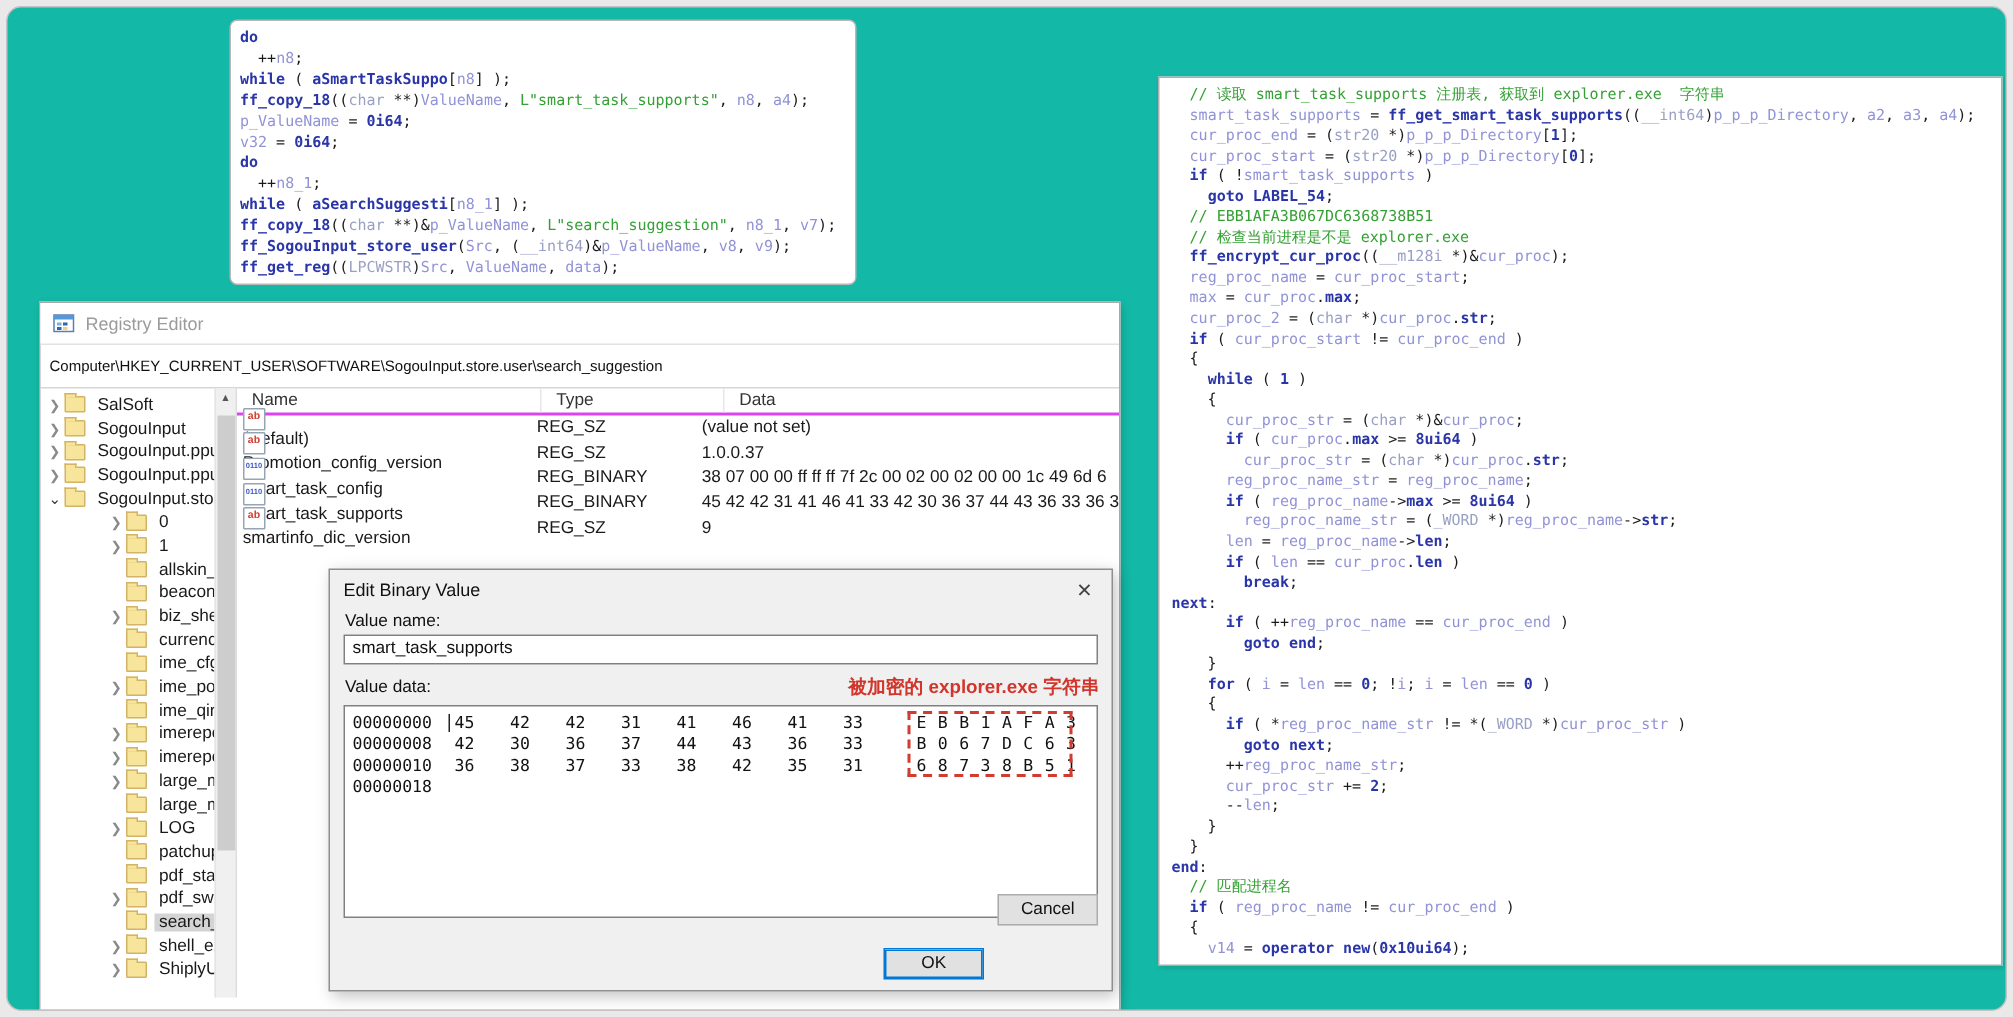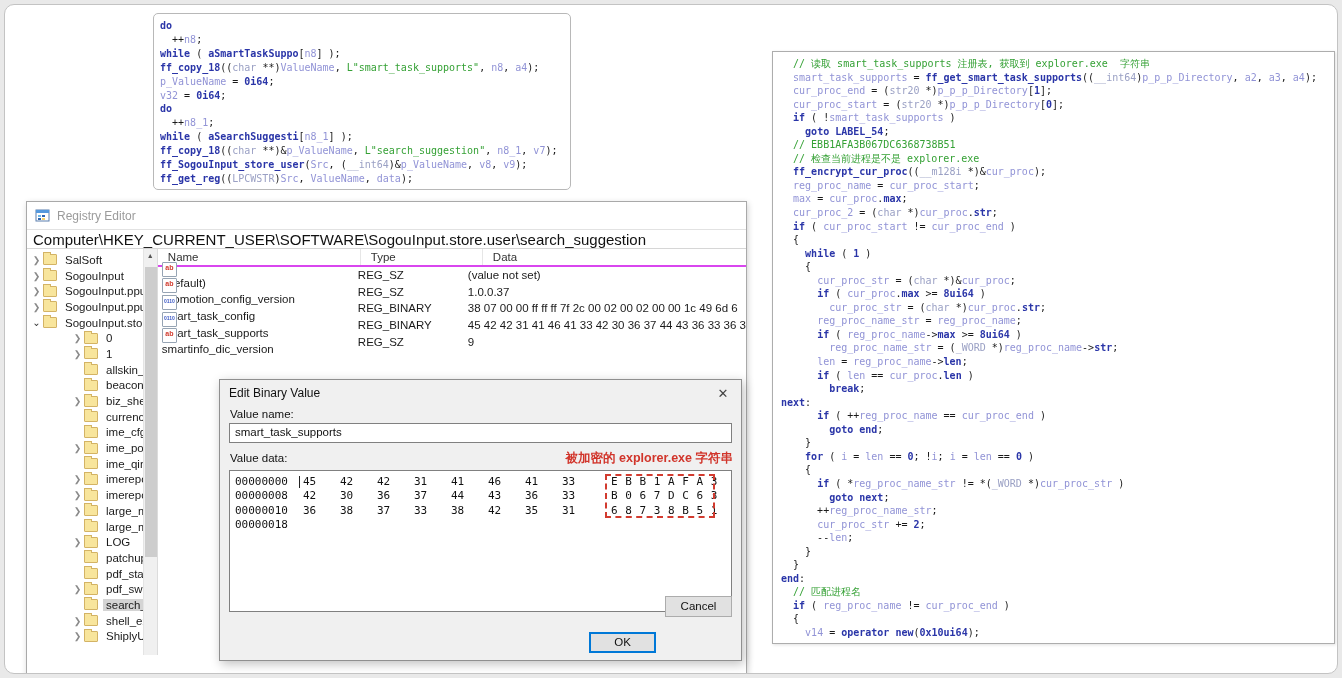--- a/index.html
+++ b/index.html
@@ -1,35 +1,35 @@
 <!DOCTYPE html>
 <html><head>
 <meta charset="utf-8">
 <style>
   * { margin:0; padding:0; box-sizing:border-box; }
   body { width:1342px; height:678px; background:#e9e9e9; font-family:"Liberation Sans",sans-serif; position:relative; overflow:hidden; }
-  #card { position:absolute; left:4px; top:4px; width:1334px; height:670px; background:#ffffff; border:1px solid #c3c3c3; border-radius:10px; overflow:hidden; }
+  #card { position:absolute; left:4px; top:4px; width:1334px; height:670px; background:#14b8a6; border:1px solid #c3c3c3; border-radius:10px; overflow:hidden; }
 
   
   .codebox { position:absolute; background:#fff; border:1px solid #adadad; font-family:"DejaVu Sans Mono","Liberation Mono",monospace; font-size:10px; color:#1a1a1a; white-space:pre; overflow:hidden; }
   #code-top { left:148px; top:8px; width:418px; height:177px; border-radius:5px; padding:5px 6px; line-height:13.9px; border-color:#b8b8b8; }
   #code-right { left:767px; top:46px; width:563px; height:593px; padding:5px 0 0 8px; line-height:13.55px; box-shadow:1px 1px 3px rgba(0,0,0,.12); }
   .tok-k { color:#2a35a8; font-weight:bold; }
   .tok-v { color:#9193d6; }
   .tok-t { color:#9aa0c4; }
   .tok-s { color:#35a135; }
   .tok-p { color:#1a1a1a; }
 
   
   #regedit { position:absolute; left:21px; top:196px; width:721px; height:478px; background:#ffffff; border:1px solid #a9a9a9; box-shadow:1px 2px 6px rgba(0,0,0,.18); }
   #titlebar { height:27px; display:flex; align-items:center; padding-left:8px; background:#fff; }
   #titlebar .title { color:#9b9b9b; font-size:12px; margin-left:6px; }
   #menubar { height:21px; display:flex; align-items:center; padding-left:7px; font-size:12px; color:#222; background:#fff; }
   #menubar .mi { padding:2px 7px; cursor:default; }
-  #addressbar { height:20px; border-top:1px solid #e2e2e2; border-bottom:1px solid #d6d6d6; font-size:15px; color:#111; display:flex; align-items:center; padding-left:6px; }
+  #addressbar { height:30px; border-top:1px solid #e2e2e2; border-bottom:1px solid #d6d6d6; font-size:10px; color:#111; display:flex; align-items:center; padding-left:6px; }
   #regbody { display:flex; height:406px; }
   #treepane { width:172px; overflow:hidden; padding-top:3px; font-size:11.5px; color:#1a1a1a; }
   .titem { height:15.7px; display:flex; align-items:center; white-space:nowrap; }
   .titem .exp { width:13px; text-align:center; font-size:9px; color:#8a8a8a; flex:0 0 13px; }
   .titem .exp.open { color:#333; font-size:10px; }
   .folder { width:14px; height:11px; background:#f8e59c; border:1px solid #d3b365; border-radius:1px; position:relative; margin-right:5px; flex:0 0 14px; }
   .folder::before { content:""; position:absolute; left:-1px; top:-3px; width:6px; height:2px; background:#f8e59c; border:1px solid #d3b365; border-bottom:none; }
   .titem .lbl { padding:0 3px; }
   .titem .lbl.sel { background:#d4d4d4; }
   #treescroll { width:14px; background:#f0f0f0; flex:0 0 14px; position:relative; border-left:1px solid #e4e4e4; }

